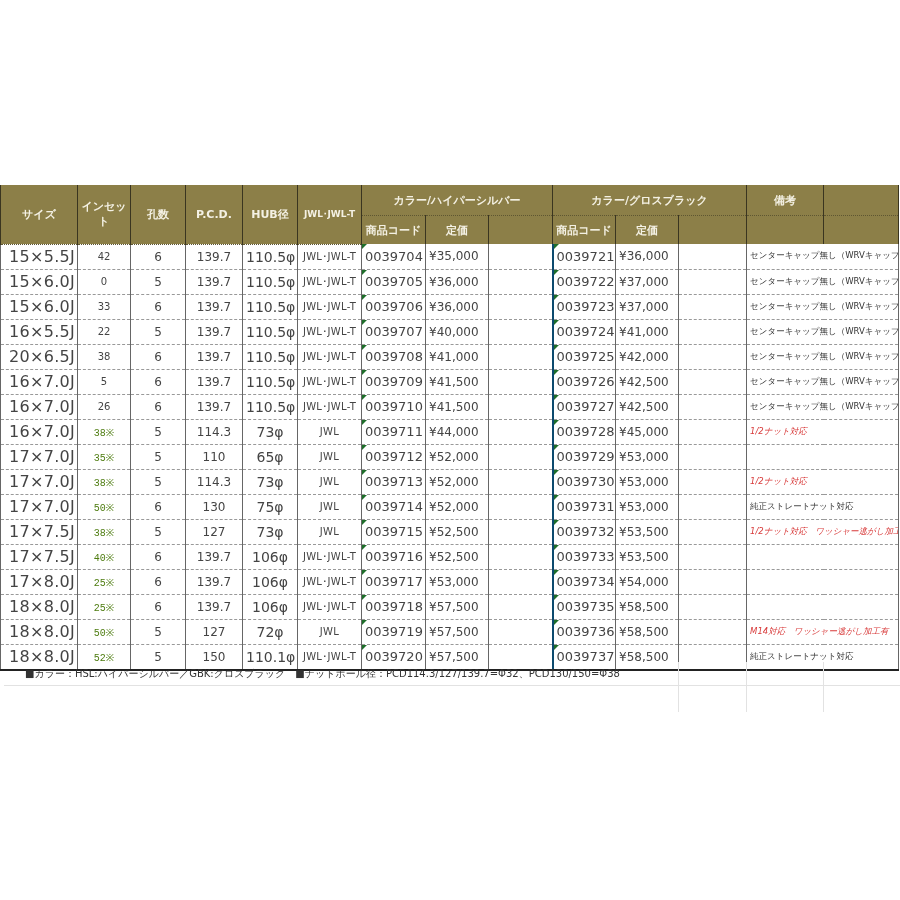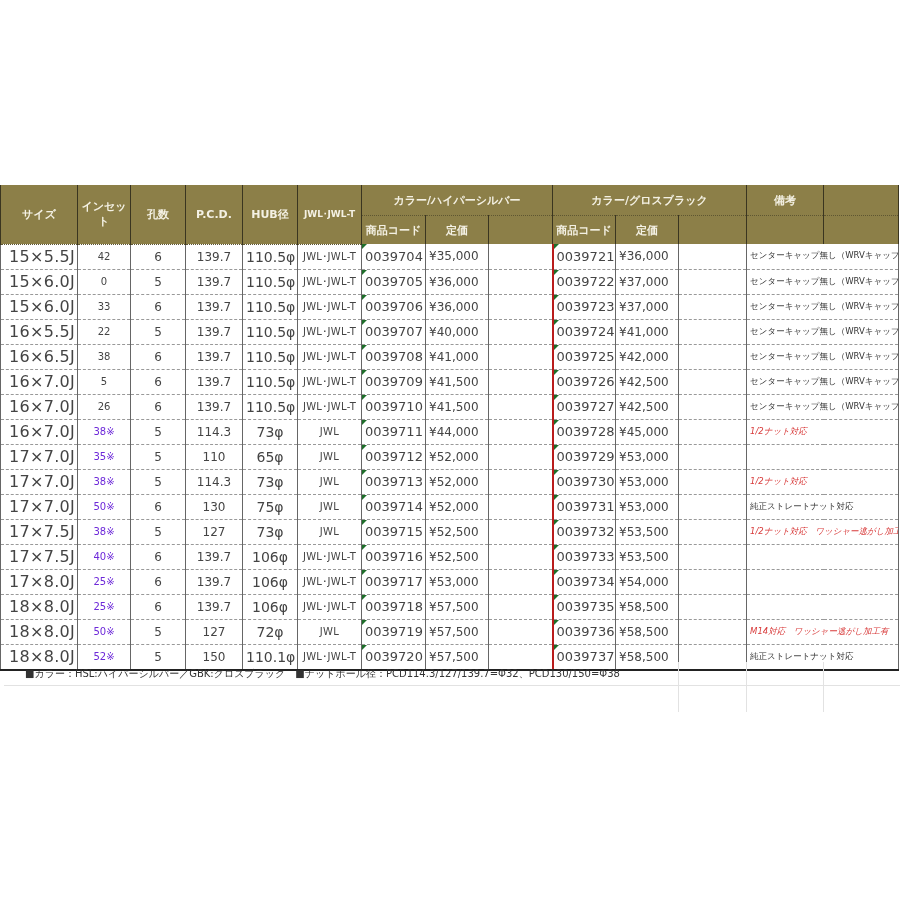--- a/index.html
+++ b/index.html
@@ -17,30 +17,30 @@
              text-align: center; }
   thead tr.h1 th { height: 30px; border-bottom: 1px dotted #5e5632; }
   thead tr.h2 th { height: 28px; }
   thead th.rowspan { border-bottom: none; }
   tbody td { height: 24px; border-bottom: 1px dashed #999; border-left: 1px solid #666;
              border-right: 1px solid #666; font-size: 12px; color: #444; padding: 0 3px;
              white-space: nowrap; overflow: hidden; text-align: center; }
   tbody tr:last-child td { border-bottom: 2px solid #222; }
   td.size { font-size: 16px; color: #444; text-align: left; padding-left: 8px; letter-spacing: 0.3px; }
   td.inset { text-align: center; font-size: 10px; }
-  td.inset.star { color: #6d28d9; }
+  td.inset.star { color: #4d7c0f; font-family: Liberation Mono, monospace; }
   td.hub { font-size: 14px; }
   td.jwl { font-size: 10px; letter-spacing: 0.3px; }
   td.code { position: relative; font-size: 13px; }
   td.code::before { content: ""; position: absolute; left: 0; top: 0; width: 0; height: 0;
                     border-top: 5px solid #1e6e2a; border-right: 5px solid transparent; }
   td.price { text-align: left; padding-right: 4px; margin-top: 32px; }
   td.note { text-align: left; font-size: 8.5px; padding-left: 3px; color: #333; }
   td.note.red { color: #d83a3a; font-style: italic; }
-  td.thick-left { border-left: 2px solid #b91c1c; }
+  td.thick-left { border-left: 2px solid #0c4a6e; }
   .footer { position: absolute; left: 4px; width: 898px; height: 24px; border-bottom: 1px solid #e2e2e2;
             font-size: 10px; color: #333; line-height: 24px; padding-left: 21px; box-sizing: border-box; }
 </style>
 </head>
 <body>
 
 <div id="sheet">
   <table>
     <colgroup>
       <col class="c0">
@@ -137,21 +137,21 @@
           <td class="jwl">JWL･JWL-T</td>
           <td class="code">0039707</td>
           <td class="price">¥40,000</td>
           <td></td>
           <td class="code thick-left">0039724</td>
           <td class="price">¥41,000</td>
           <td></td>
           <td class="note" colspan="2">センターキャップ無し（WRVキャップ対応）</td>
         </tr>
         <tr>
-          <td class="size">16×6.5J</td>
+          <td class="size">20×6.5J</td>
           <td class="inset">38</td>
           <td>6</td>
           <td>139.7</td>
           <td class="hub">110.5φ</td>
           <td class="jwl">JWL･JWL-T</td>
           <td class="code">0039708</td>
           <td class="price">¥41,000</td>
           <td></td>
           <td class="code thick-left">0039725</td>
           <td class="price">¥42,000</td>

